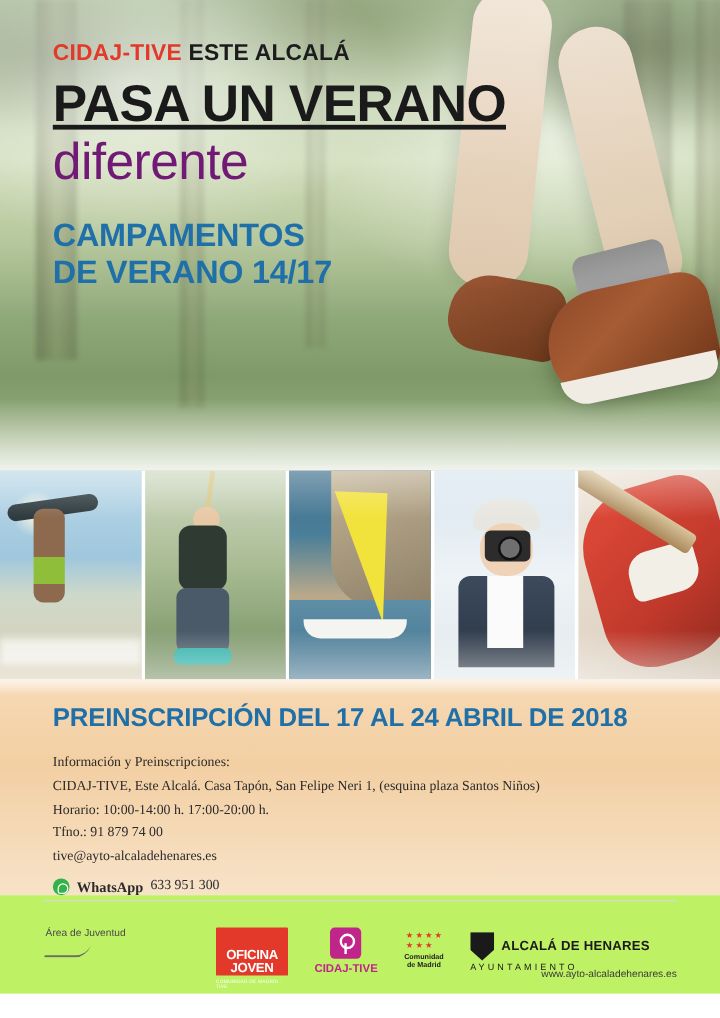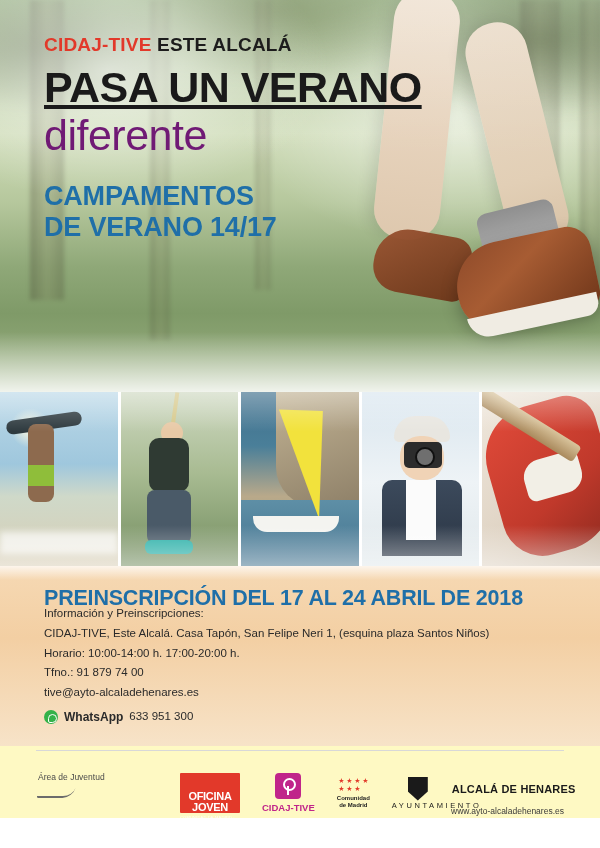--- a/index.html
+++ b/index.html
@@ -268,25 +268,26 @@
     left: 44px; top: 586px;
     font-size: 21.5px;
     font-weight: bold;
     color: #1f6fa8;
     letter-spacing: -0.2px;
     white-space: nowrap;
     z-index: 4;
   }
   .info {
     position: absolute;
-    left: 44px; top: 604px;
+    left: 44px; top: 626px;
     z-index: 4;
     color: #2a2a2a;
     font-size: 11.5px;
     line-height: 1.72;
+    font-family: Liberation Serif, serif;
   }
   .info .line { white-space: nowrap; }
   .wa-row {
     display: flex;
     align-items: center;
     gap: 6px;
     margin-top: 4px;
   }
   .wa-icon {
     width: 14px; height: 14px;
@@ -302,22 +303,22 @@
     border: 1.4px solid #fff;
     border-radius: 50% 50% 50% 2px;
   }
   .wa-text { font-size: 12px; font-weight: bold; color: #2a2a2a; }
   .wa-num { font-size: 11.5px; color: #2a2a2a; }
 
   
   .footer {
     position: absolute;
     left: 0; top: 746px;
-    width: 600px; height: 72px;
-    background: #fef9c3;
+    width: 600px; height: 82px;
+    background: #bef264;
   }
   .footer-rule {
     position: absolute; left: 36px; top: 4px;
     width: 528px; height: 1px; background: #d8d8d8;
   }
   .area-juventud {
     position: absolute; left: 38px; top: 26px;
     font-size: 8.5px; color: #4a4a4a;
   }
   .area-mark {
@@ -380,21 +381,21 @@
     grid-template-columns: repeat(4, 7px);
     gap: 1px;
     color: #e2392a;
     font-size: 7px;
     line-height: 7px;
     justify-items: center;
   }
   .logo-cm .txt { font-size: 6px; font-weight: bold; color: #222; text-align: center; margin-top: 3px; line-height: 1.25; }
 
   .logo-ayto { display: flex; flex-direction: column; }
-  .logo-ayto .row { display: flex; align-items: center; gap: 24px; margin-left: 16px; }
+  .logo-ayto .row { display: flex; align-items: center; gap: 6px; }
   .logo-ayto .shield {
     width: 20px; height: 24px;
     background: #1a1a1a;
     clip-path: polygon(0 0, 100% 0, 100% 62%, 50% 100%, 0 62%);
   }
   .logo-ayto .t1 { font-size: 11px; font-weight: bold; color: #1a1a1a; letter-spacing: .2px; }
   .logo-ayto .t2 { font-size: 7.5px; color: #1a1a1a; letter-spacing: 2.6px; }
   .web {
     position: absolute;
     right: 36px; top: 60px;

